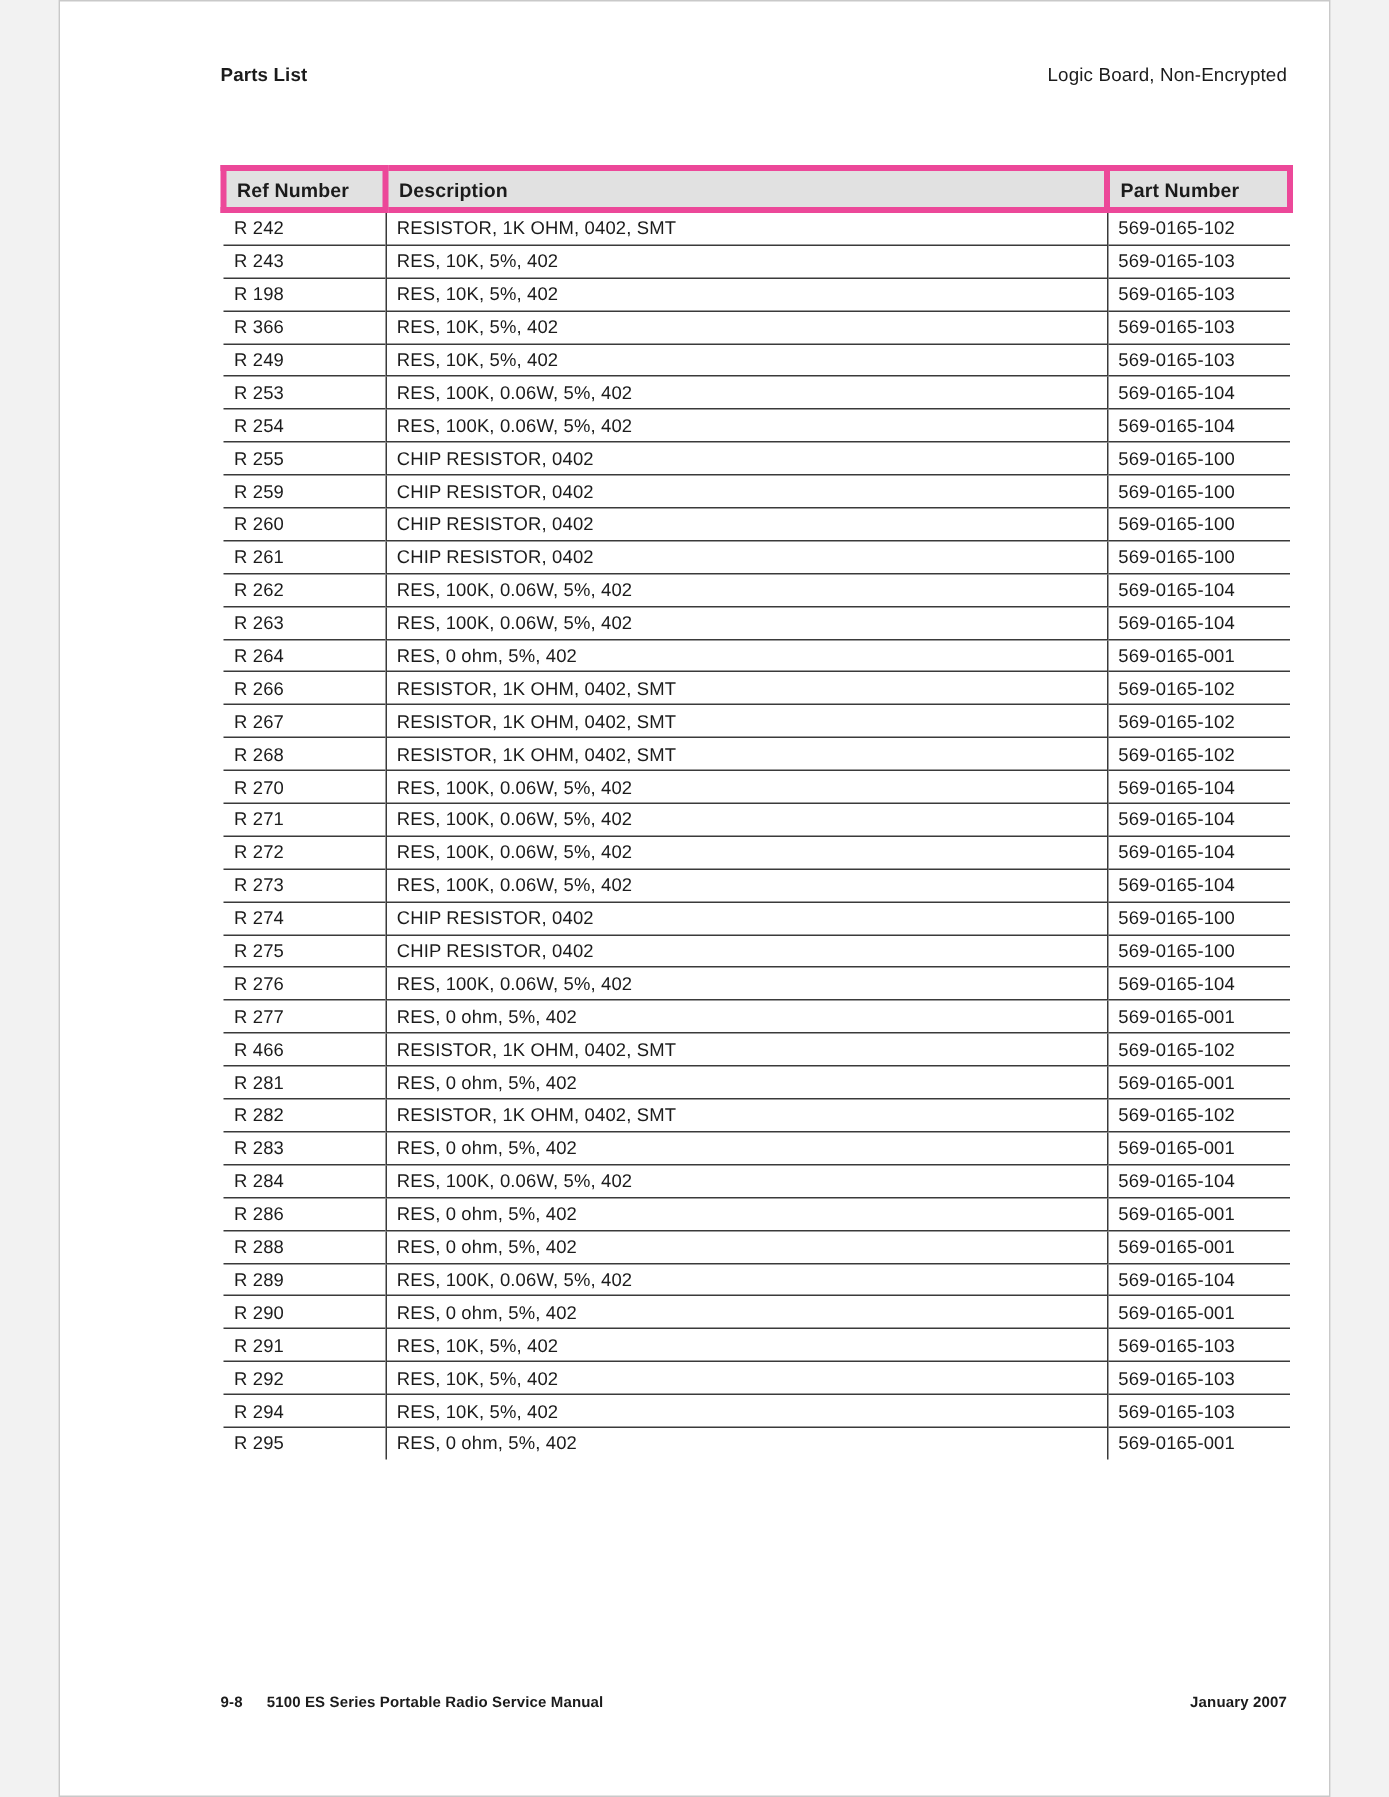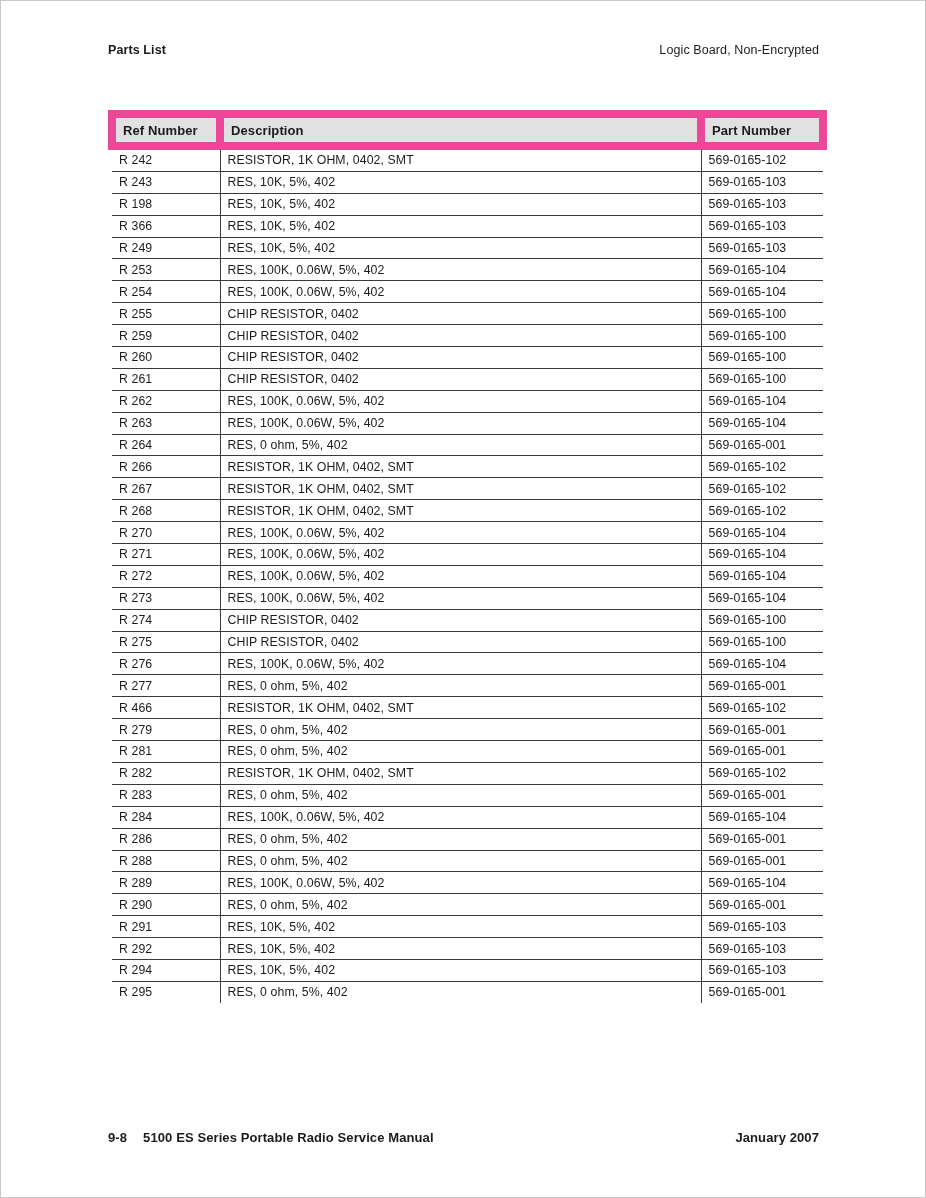--- a/index.html
+++ b/index.html
@@ -1,17 +1,17 @@
 <!DOCTYPE html>
 <html><head>
 <meta charset="utf-8">
 <style>
   html,body{margin:0;padding:0;background:#f2f2f2;}
   .page{
-    width:926px;height:1198px;background:#ffffff;position:relative;
+    width:848px;height:1198px;background:#ffffff;position:relative;
     font-family:"Liberation Sans",sans-serif;color:#1b1b1b;
     box-sizing:border-box;border:1px solid #c9c9c9;margin:0 auto;
     overflow:hidden;
   }
   .page-header{
     position:absolute;top:42px;left:107px;width:711px;
     display:flex;justify-content:space-between;align-items:baseline;
     font-size:12.5px;letter-spacing:0.1px;
   }
   .running-left{font-weight:bold;}
@@ -19,39 +19,39 @@
 
   table.parts{
     position:absolute;top:109px;left:107px;width:711px;
     border-collapse:collapse;table-layout:fixed;
   }
   col.c-ref{width:108px;}
   col.c-desc{width:481px;}
   col.c-part{width:122px;}
   table.parts th{
     background:#e1e1e1;
-    border:8px solid #ec4899;
+    border:4px solid #ec4899;
     font-size:13px;font-weight:bold;text-align:left;
     padding:3px 7px;height:18px;
     letter-spacing:0.1px;
   }
   table.parts td{
     border-top:1px solid #3a3a3a;
     font-size:12.3px;padding:0 7px;height:20.9px;
     white-space:nowrap;overflow:hidden;
     letter-spacing:0.1px;
   }
   table.parts tbody td:nth-child(2),
   table.parts tbody td:nth-child(3){
     border-left:1px solid #3a3a3a;
   }
   .page-footer{
     position:absolute;top:1129px;left:107px;width:711px;
     display:flex;justify-content:space-between;align-items:baseline;
-    font-size:13px;font-weight:bold;letter-spacing:0.1px;
+    font-size:10px;font-weight:bold;letter-spacing:0.1px;
   }
   .footer-left{display:flex;}
   .footer-page-number{margin-right:16px;}
 </style>
 </head>
 <body>
 
 <div class="page">
 
   <div class="page-header">
@@ -225,25 +225,20 @@
       <td>RES, 0 ohm, 5%, 402</td>
       <td>569-0165-001</td>
     </tr>
 
     <tr>
       <td>R 466</td>
       <td>RESISTOR, 1K OHM, 0402, SMT</td>
       <td>569-0165-102</td>
     </tr>
 
-    <tr>
-      <td>R 279</td>
-      <td>RES, 0 ohm, 5%, 402</td>
-      <td>569-0165-001</td>
-    </tr>
 
     <tr>
       <td>R 281</td>
       <td>RES, 0 ohm, 5%, 402</td>
       <td>569-0165-001</td>
     </tr>
 
     <tr>
       <td>R 282</td>
       <td>RESISTOR, 1K OHM, 0402, SMT</td>

